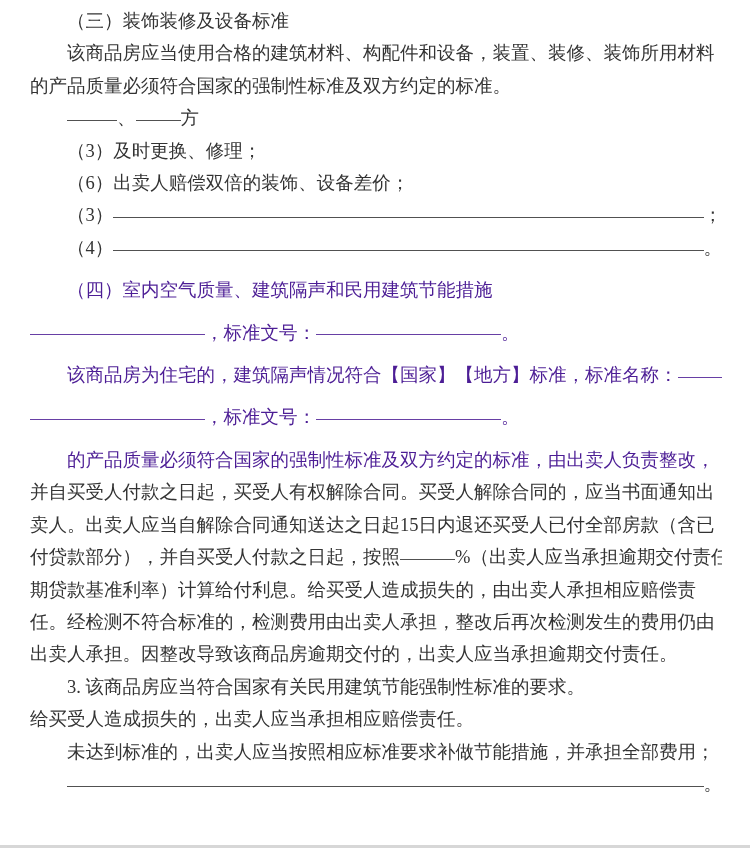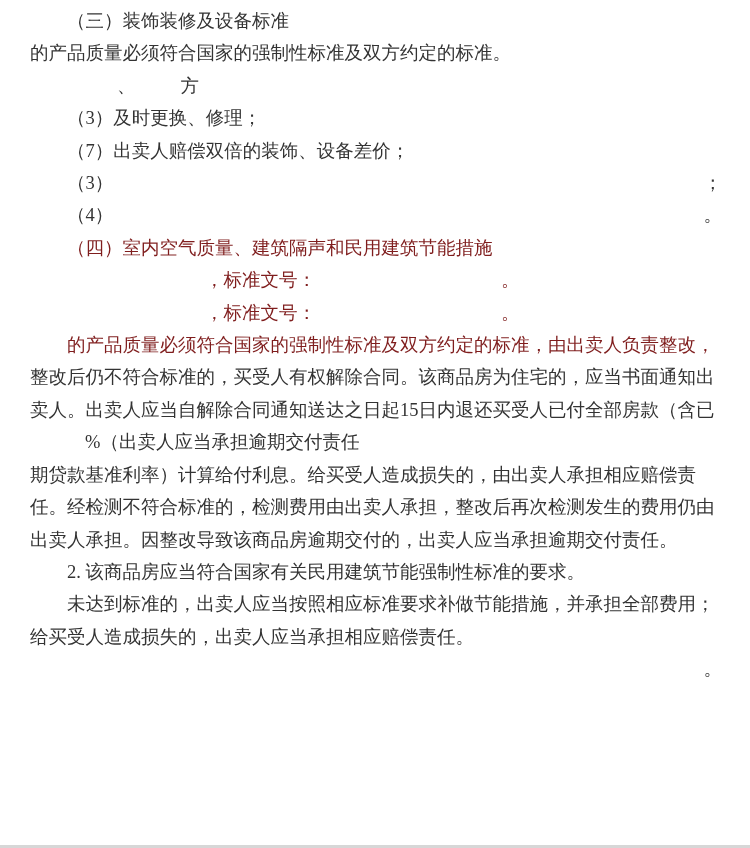--- a/index.html
+++ b/index.html
@@ -21,26 +21,26 @@
     position: absolute;
     left: 30px;
     top: 5px;
     width: 692px;
     font-size: 18.5px;
     line-height: 32.4px;
     color: #333333;
   }
   .line {
     display: flex;
-    align-items: flex-end;
+    align-items: center;
     white-space: pre;
     overflow: hidden;
   }
   .line.indent { padding-left: 37px; }
-  .line.accent { color: #7f1d1d; }
+  .line.accent { color: #4c1d95; margin-top: 10px; }
   .seg { flex: 0 0 auto; }
   .blank {
     flex: 0 0 auto;
     height: 0;
     border-bottom: 1.4px solid currentColor;
     margin-bottom: -4px;
     opacity: 0.85;
   }
   .blank.flex { flex: 1 1 auto; }
   .bottom-edge {
@@ -51,36 +51,37 @@
     height: 3px;
     background: #d7d7d7;
   }
 </style>
 </head>
 <body>
 
 <div class="page">
   <div class="doc" style="color: rgb(51, 51, 51);">
       <div class="line indent"><span class="seg">（三）装饰装修及设备标准</span></div>
+      <div class="line indent"><span class="seg">该商品房应当使用合格的建筑材料、构配件和设备，装置、装修、装饰所用材料</span></div>
       <div class="line"><span class="seg">的产品质量必须符合国家的强制性标准及双方约定的标准。</span></div>
       <div class="line indent"><span class="blank" style="width: 50px;"></span><span class="seg">、</span><span class="blank" style="width: 45px;"></span><span class="seg">方</span></div>
       <div class="line indent"><span class="seg">（3）及时更换、修理；</span></div>
-      <div class="line indent"><span class="seg">（7）出卖人赔偿双倍的装饰、设备差价；</span></div>
+      <div class="line indent"><span class="seg">（6）出卖人赔偿双倍的装饰、设备差价；</span></div>
       <div class="line indent"><span class="seg">（3）</span><span class="blank flex"></span><span class="seg">；</span></div>
       <div class="line indent"><span class="seg">（4）</span><span class="blank flex"></span><span class="seg">。</span></div>
       <div class="line indent accent"><span class="seg">（四）室内空气质量、建筑隔声和民用建筑节能措施</span></div>
       <div class="line accent"><span class="blank" style="width: 175px;"></span><span class="seg">，标准文号：</span><span class="blank" style="width: 185px;"></span><span class="seg">。</span></div>
-      <div class="line indent accent"><span class="blank flex"></span></div>
+      <div class="line indent accent"><span class="seg">该商品房为住宅的，建筑隔声情况符合【国家】【地方】标准，标准名称：</span><span class="blank flex"></span></div>
       <div class="line accent"><span class="blank" style="width: 175px;"></span><span class="seg">，标准文号：</span><span class="blank" style="width: 185px;"></span><span class="seg">。</span></div>
       <div class="line indent accent"><span class="seg">的产品质量必须符合国家的强制性标准及双方约定的标准，由出卖人负责整改，</span></div>
-      <div class="line"><span class="seg">整改后仍不符合标准的，买受人有权解除合同。该商品房为住宅的，应当书面通知出</span></div>
+      <div class="line"><span class="seg">并自买受人付款之日起，买受人有权解除合同。买受人解除合同的，应当书面通知出</span></div>
       <div class="line"><span class="seg">卖人。出卖人应当自解除合同通知送达之日起15日内退还买受人已付全部房款（含已</span></div>
-      <div class="line"><span class="blank" style="width: 55px;"></span><span class="seg">%（出卖人应当承担逾期交付责任</span></div>
+      <div class="line"><span class="seg">付贷款部分），并自买受人付款之日起，按照</span><span class="blank" style="width: 55px;"></span><span class="seg">%（出卖人应当承担逾期交付责任</span></div>
       <div class="line"><span class="seg">期贷款基准利率）计算给付利息。给买受人造成损失的，由出卖人承担相应赔偿责</span></div>
       <div class="line"><span class="seg">任。经检测不符合标准的，检测费用由出卖人承担，整改后再次检测发生的费用仍由</span></div>
       <div class="line"><span class="seg">出卖人承担。因整改导致该商品房逾期交付的，出卖人应当承担逾期交付责任。</span></div>
-      <div class="line indent"><span class="seg">2. 该商品房应当符合国家有关民用建筑节能强制性标准的要求。</span></div>
+      <div class="line indent"><span class="seg">3. 该商品房应当符合国家有关民用建筑节能强制性标准的要求。</span></div>
+      <div class="line"><span class="seg">给买受人造成损失的，出卖人应当承担相应赔偿责任。</span></div>
       <div class="line indent"><span class="seg">未达到标准的，出卖人应当按照相应标准要求补做节能措施，并承担全部费用；</span></div>
-      <div class="line"><span class="seg">给买受人造成损失的，出卖人应当承担相应赔偿责任。</span></div>
       <div class="line indent"><span class="blank flex"></span><span class="seg">。</span></div>
     </div>
   <div class="bottom-edge"></div>
 </div>
 
 </body></html>

